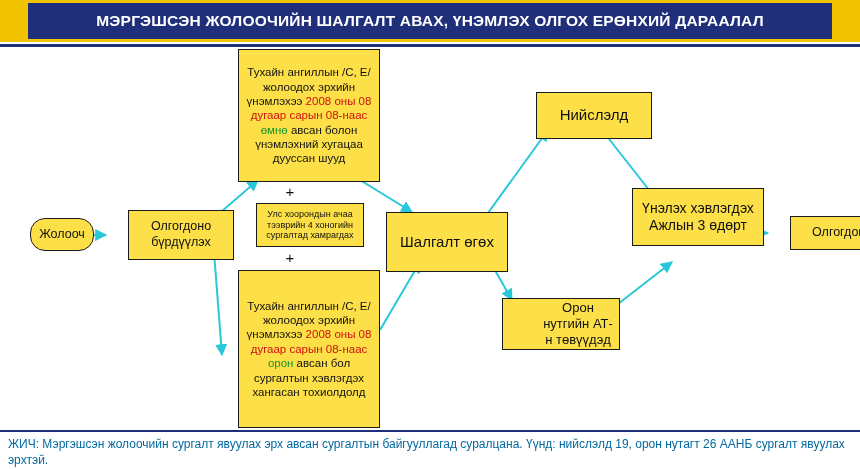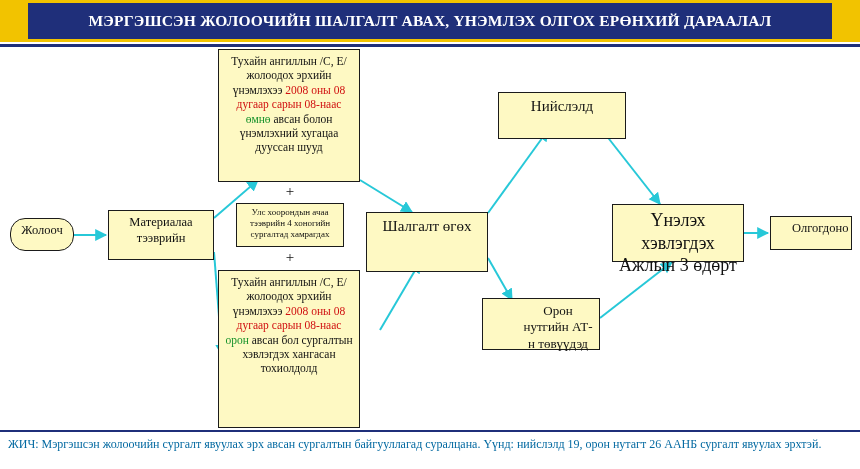--- a/index.html
+++ b/index.html
@@ -10,21 +10,20 @@
     width: 860px;
     height: 469px;
     background: #ffffff;
     font-family: "Liberation Sans", sans-serif;
     overflow: hidden;
   }
   #root {
     position: relative;
     width: 860px;
     height: 469px;
-    font-family: Liberation Serif, serif;
   }
   
   .header-band {
     position: absolute;
     left: 0;
     top: 0;
     width: 860px;
     height: 42px;
     background: #f2c300;
   }
@@ -58,29 +57,31 @@
     left: 0;
     top: 0;
     width: 860px;
     height: 469px;
     pointer-events: none;
   }
   
   .node {
     position: absolute;
     box-sizing: border-box;
-    background: #fef9c3;
+    background: #fde047;
     border: 1.6px solid #1b1b1b;
     display: flex;
+    align-items: center;
     justify-content: center;
     text-align: center;
     font-size: 12.5px;
     color: #111111;
     line-height: 1.25;
     padding: 4px 5px;
+    margin-left: 20px;
   }
   .node.thin {
     border-width: 1.2px;
   }
   .node.small-text {
     font-size: 9px;
     line-height: 1.2;
     padding: 3px 4px;
   }
   .node.big {
@@ -155,21 +156,21 @@
 
       <path d="M744,233 L768,233"></path>
     </g>
   </svg>
 
   <div class="node" style="left:10px; top:218px; width:64px; height:33px;border-radius:15px;">
     <span class="inner">Жолооч</span>
   </div>
 
   <div class="node" style="left:108px; top:210px; width:106px; height:50px;">
-    <span class="inner">Материалаа тээврийн</span>
+    <span class="inner">Олгогдоно бүрдүүлэх</span>
   </div>
 
   <div class="node" style="left:218px; top:49px; width:142px; height:133px; font-size:11.5px;">
     <span class="inner">
       <span>Тухайн ангиллын /С, Е/ жолоодох эрхийн үнэмлэхээ </span><span class="red">2008 оны 08 дугаар сарын 08-наас </span><span class="green">өмнө</span><span> авсан болон үнэмлэхний хугацаа дууссан шууд</span>
     </span>
   </div>
 
   <div class="plus" style="left:270px; top:183px; width:40px;">+</div>
 
@@ -182,29 +183,29 @@
   <div class="node" style="left:218px; top:270px; width:142px; height:158px; font-size:11.5px;">
     <span class="inner">
       <span>Тухайн ангиллын /С, Е/ жолоодох эрхийн үнэмлэхээ </span><span class="red">2008 оны  08 дугаар сарын 08-наас </span><span class="green">орон</span><span> авсан бол сургалтын хэвлэгдэх хангасан тохиолдолд</span>
     </span>
   </div>
 
   <div class="node big" style="left:366px; top:212px; width:122px; height:60px;">
     <span class="inner">Шалгалт өгөх</span>
   </div>
 
-  <div class="node big" style="left:498px; top:92px; width:128px; height:47px;">
+  <div class="node big" style="left:516px; top:92px; width:116px; height:47px;">
     <span class="inner">Нийслэлд</span>
   </div>
 
   <div class="node" style="left:482px; top:298px; width:118px; height:52px; font-size:13px;padding-left:39px;">
     <span class="inner">Орон нутгийн АТ-н төвүүдэд</span>
   </div>
 
-  <div class="node" style="left:612px; top:204px; width:132px; height:58px; font-size:18px;">
+  <div class="node" style="left:612px; top:188px; width:132px; height:58px; font-size:14px;">
     <span class="inner">Үнэлэх хэвлэгдэх Ажлын 3 өдөрт</span>
   </div>
 
   <div class="node" style="left:770px; top:216px; width:82px; height:34px;padding-left:21px;">
     <span class="inner">Олгогдоно</span>
   </div>
 
   <div class="footer-rule"></div>
   <div class="footer-text">ЖИЧ: Мэргэшсэн жолоочийн сургалт явуулах эрх авсан сургалтын байгууллагад суралцана.  Үүнд: нийслэлд 19, орон нутагт 26 ААНБ сургалт явуулах эрхтэй.</div>
 

